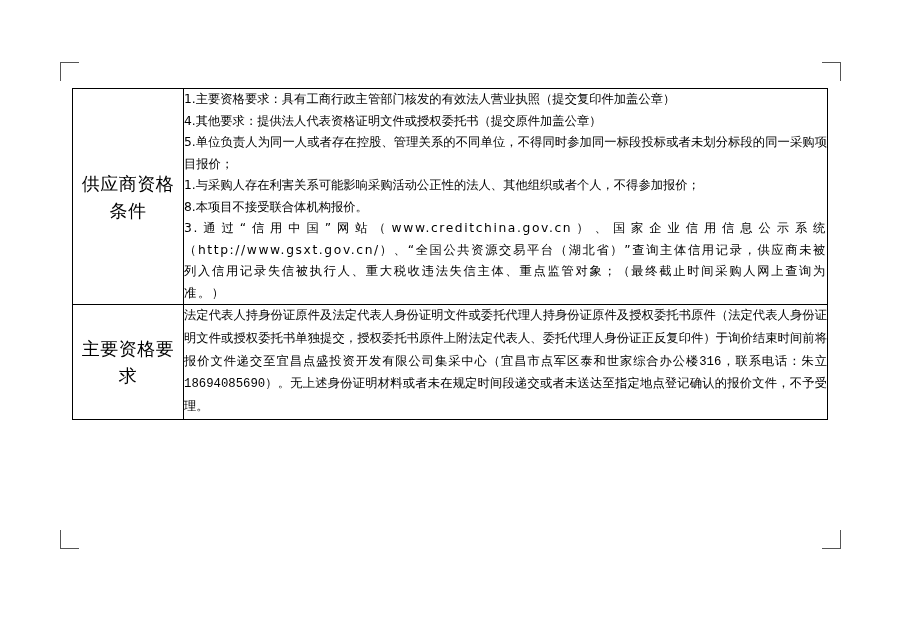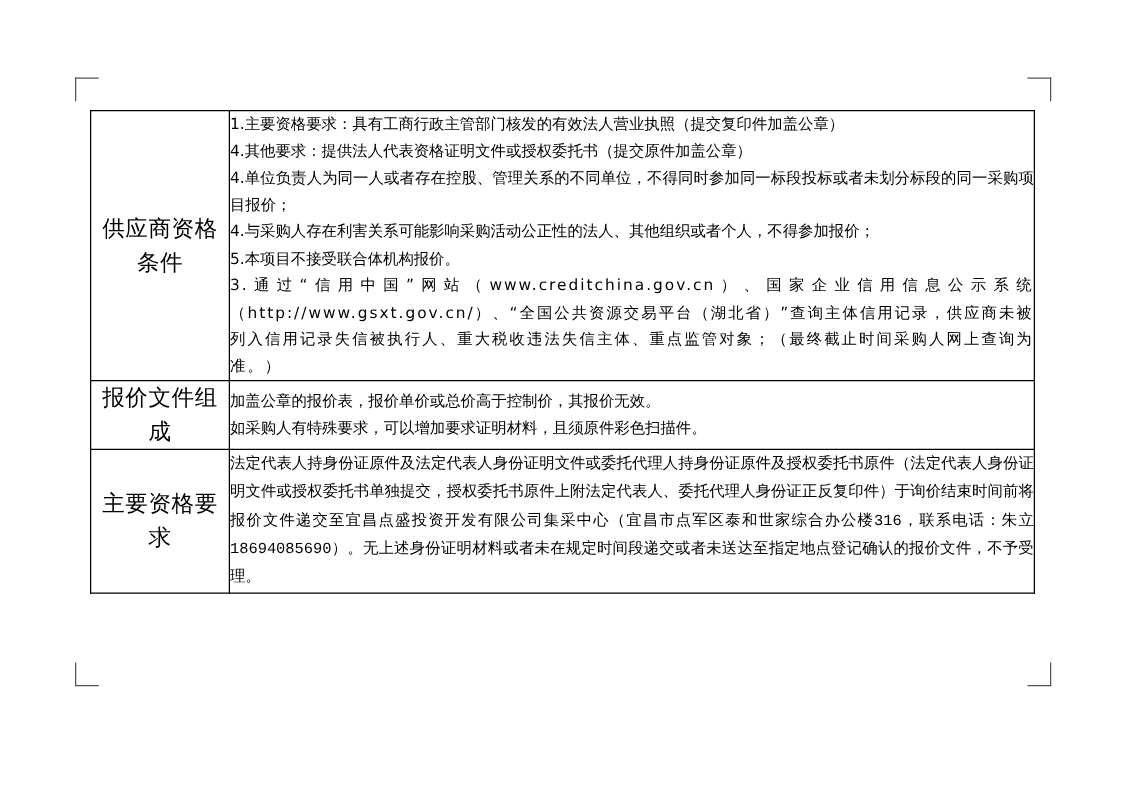--- a/index.html
+++ b/index.html
@@ -84,31 +84,24 @@
   <div class="crop bl"></div>
   <div class="crop br"></div>
 
   <table class="doc-table">
     <tbody>
       <tr>
         <td class="label-cell">供应商资格条件</td>
         <td class="content-cell">
           <span class="line">1.主要资格要求：具有工商行政主管部门核发的有效法人营业执照（提交复印件加盖公章）</span>
           <span class="line">4.其他要求：提供法人代表资格证明文件或授权委托书（提交原件加盖公章）</span>
-          <span class="line just">4.单位负责人为同一人或者存在控股、管理关系的不同单位，不得同时参加同一标段投标或者未划分标段的同一采购项目报价；</span>
-          <span class="line just">4.与采购人存在利害关系可能影响采购活动公正性的法人、其他组织或者个人，不得参加报价；</span>
-          <span class="line">5.本项目不接受联合体机构报价。</span>
+          <span class="line just">5.单位负责人为同一人或者存在控股、管理关系的不同单位，不得同时参加同一标段投标或者未划分标段的同一采购项目报价；</span>
+          <span class="line just">1.与采购人存在利害关系可能影响采购活动公正性的法人、其他组织或者个人，不得参加报价；</span>
+          <span class="line">8.本项目不接受联合体机构报价。</span>
           <span class="line just sp">3.通过“信用中国”网站（www.creditchina.gov.cn）、国家企业信用信息公示系统（http://www.gsxt.gov.cn/）、“全国公共资源交易平台（湖北省）”查询主体信用记录，供应商未被列入信用记录失信被执行人、重大税收违法失信主体、重点监管对象；（最终截止时间采购人网上查询为准。）</span>
-        </td>
-      </tr>
-      <tr>
-        <td class="label-cell">报价文件组成</td>
-        <td class="content-cell tight">
-          <span class="line">加盖公章的报价表，报价单价或总价高于控制价，其报价无效。</span>
-          <span class="line">如采购人有特殊要求，可以增加要求证明材料，且须原件彩色扫描件。</span>
         </td>
       </tr>
       <tr>
         <td class="label-cell">主要资格要求</td>
         <td class="content-cell compose">
           <span class="line just">法定代表人持身份证原件及法定代表人身份证明文件或委托代理人持身份证原件及授权委托书原件（法定代表人身份证明文件或授权委托书单独提交，授权委托书原件上附法定代表人、委托代理人身份证正反复印件）于询价结束时间前将报价文件递交至宜昌点盛投资开发有限公司集采中心（宜昌市点军区泰和世家综合办公楼316，联系电话：朱立 18694085690）。无上述身份证明材料或者未在规定时间段递交或者未送达至指定地点登记确认的报价文件，不予受理。</span>
         </td>
       </tr>
     </tbody>
   </table>

